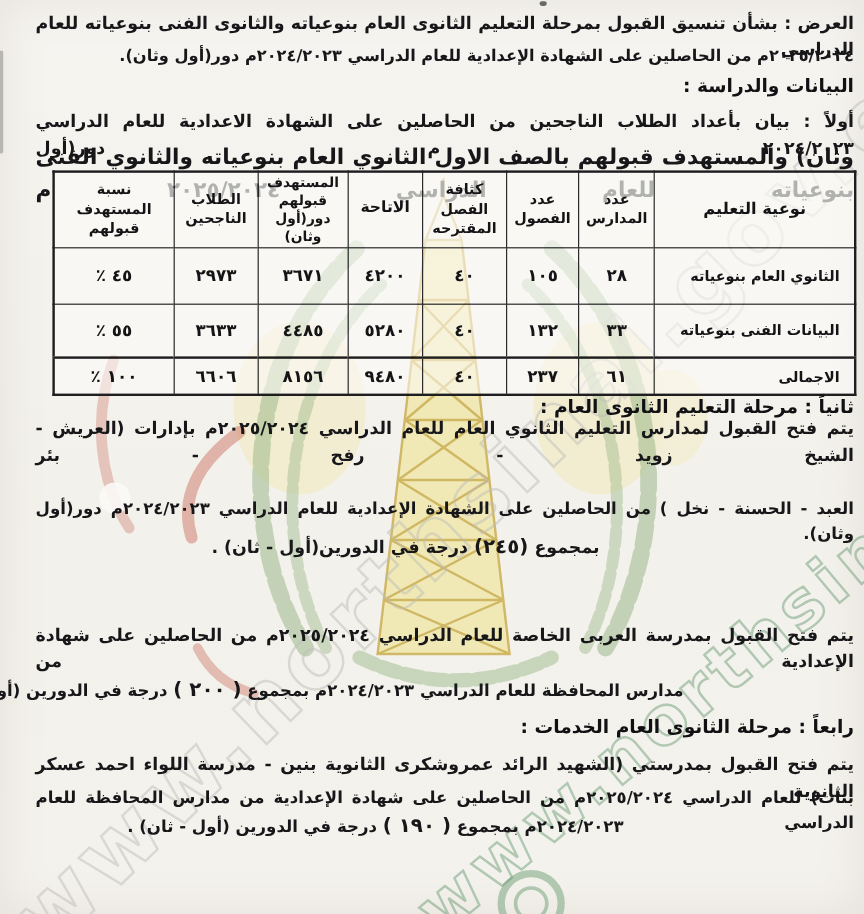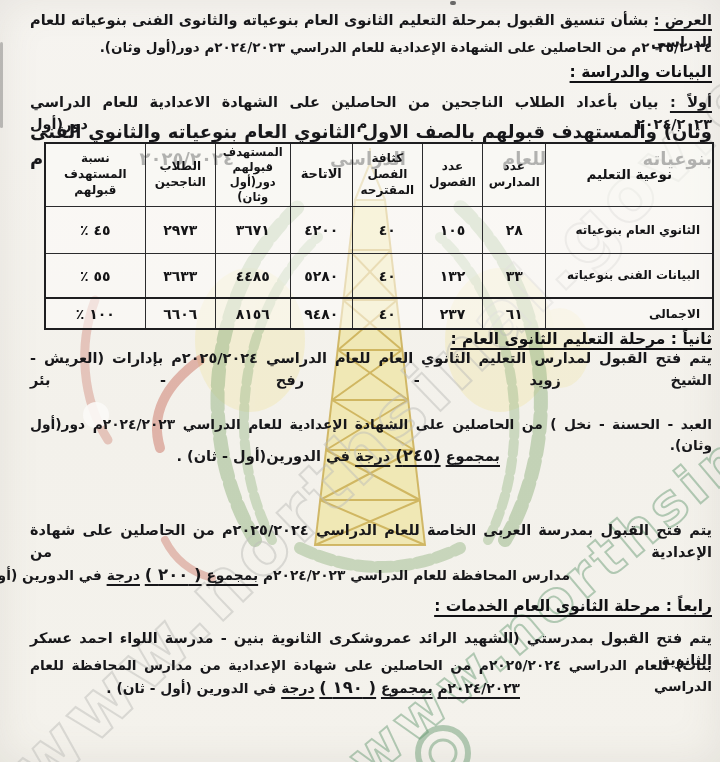--- a/index.html
+++ b/index.html
@@ -17,21 +17,21 @@
   }
   .wm-text.green{-webkit-text-stroke:2px rgba(95,148,108,0.45);}
   .line{
     position:absolute;right:8px;left:30px;z-index:1;color:#17171a;
     font-weight:bold;font-size:14.5px;line-height:1.5;
   }
   .just{text-align:justify;text-align-last:justify;}
   .rline{text-align:right;}
   .freeline{position:absolute;z-index:1;color:#17171a;font-weight:bold;font-size:14.5px;white-space:nowrap;}
   .title{position:absolute;right:8px;z-index:1;color:#111114;font-weight:bold;font-size:15.5px;}
-  .u{text-decoration:underline;text-decoration-thickness:1.6px;text-underline-offset:4px;}
+  .u{text-decoration-thickness:1.6px;text-underline-offset:4px;}
   .big-num{font-size:16.5px;letter-spacing:1px;}
   table.data{
     position:absolute;top:142px;right:6px;left:44px;z-index:1;
     border-collapse:collapse;width:670px;table-layout:fixed;
     border:2.6px solid #1e1e20;color:#141416;
   }
   table.data th,table.data td{
     border:1.6px solid #2b2b2d;font-weight:bold;text-align:center;vertical-align:middle;
     background:rgba(253,252,249,0.55);padding:1px 2px;overflow:hidden;
   }

